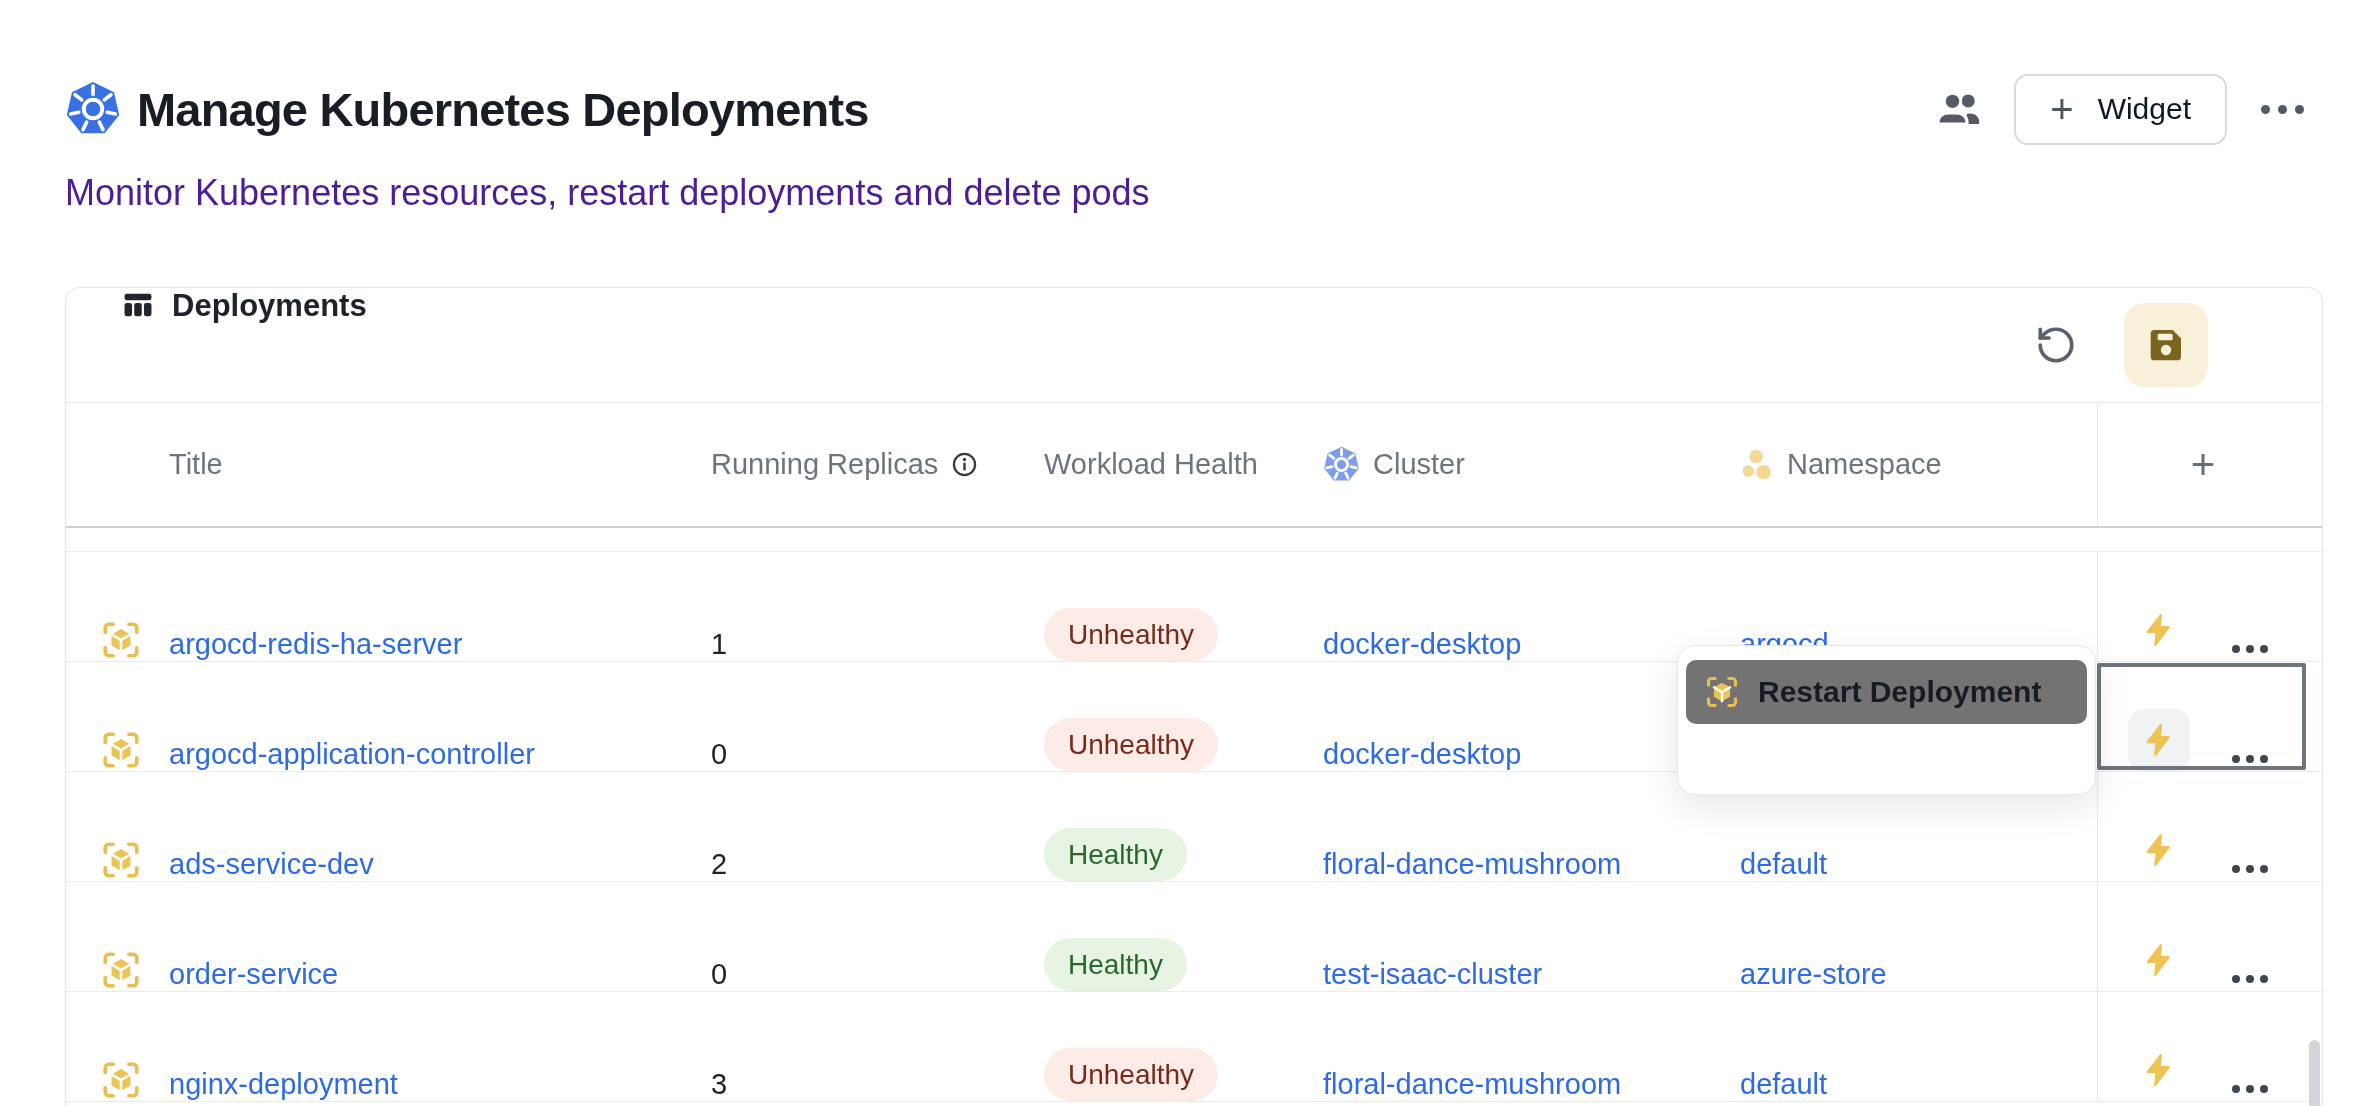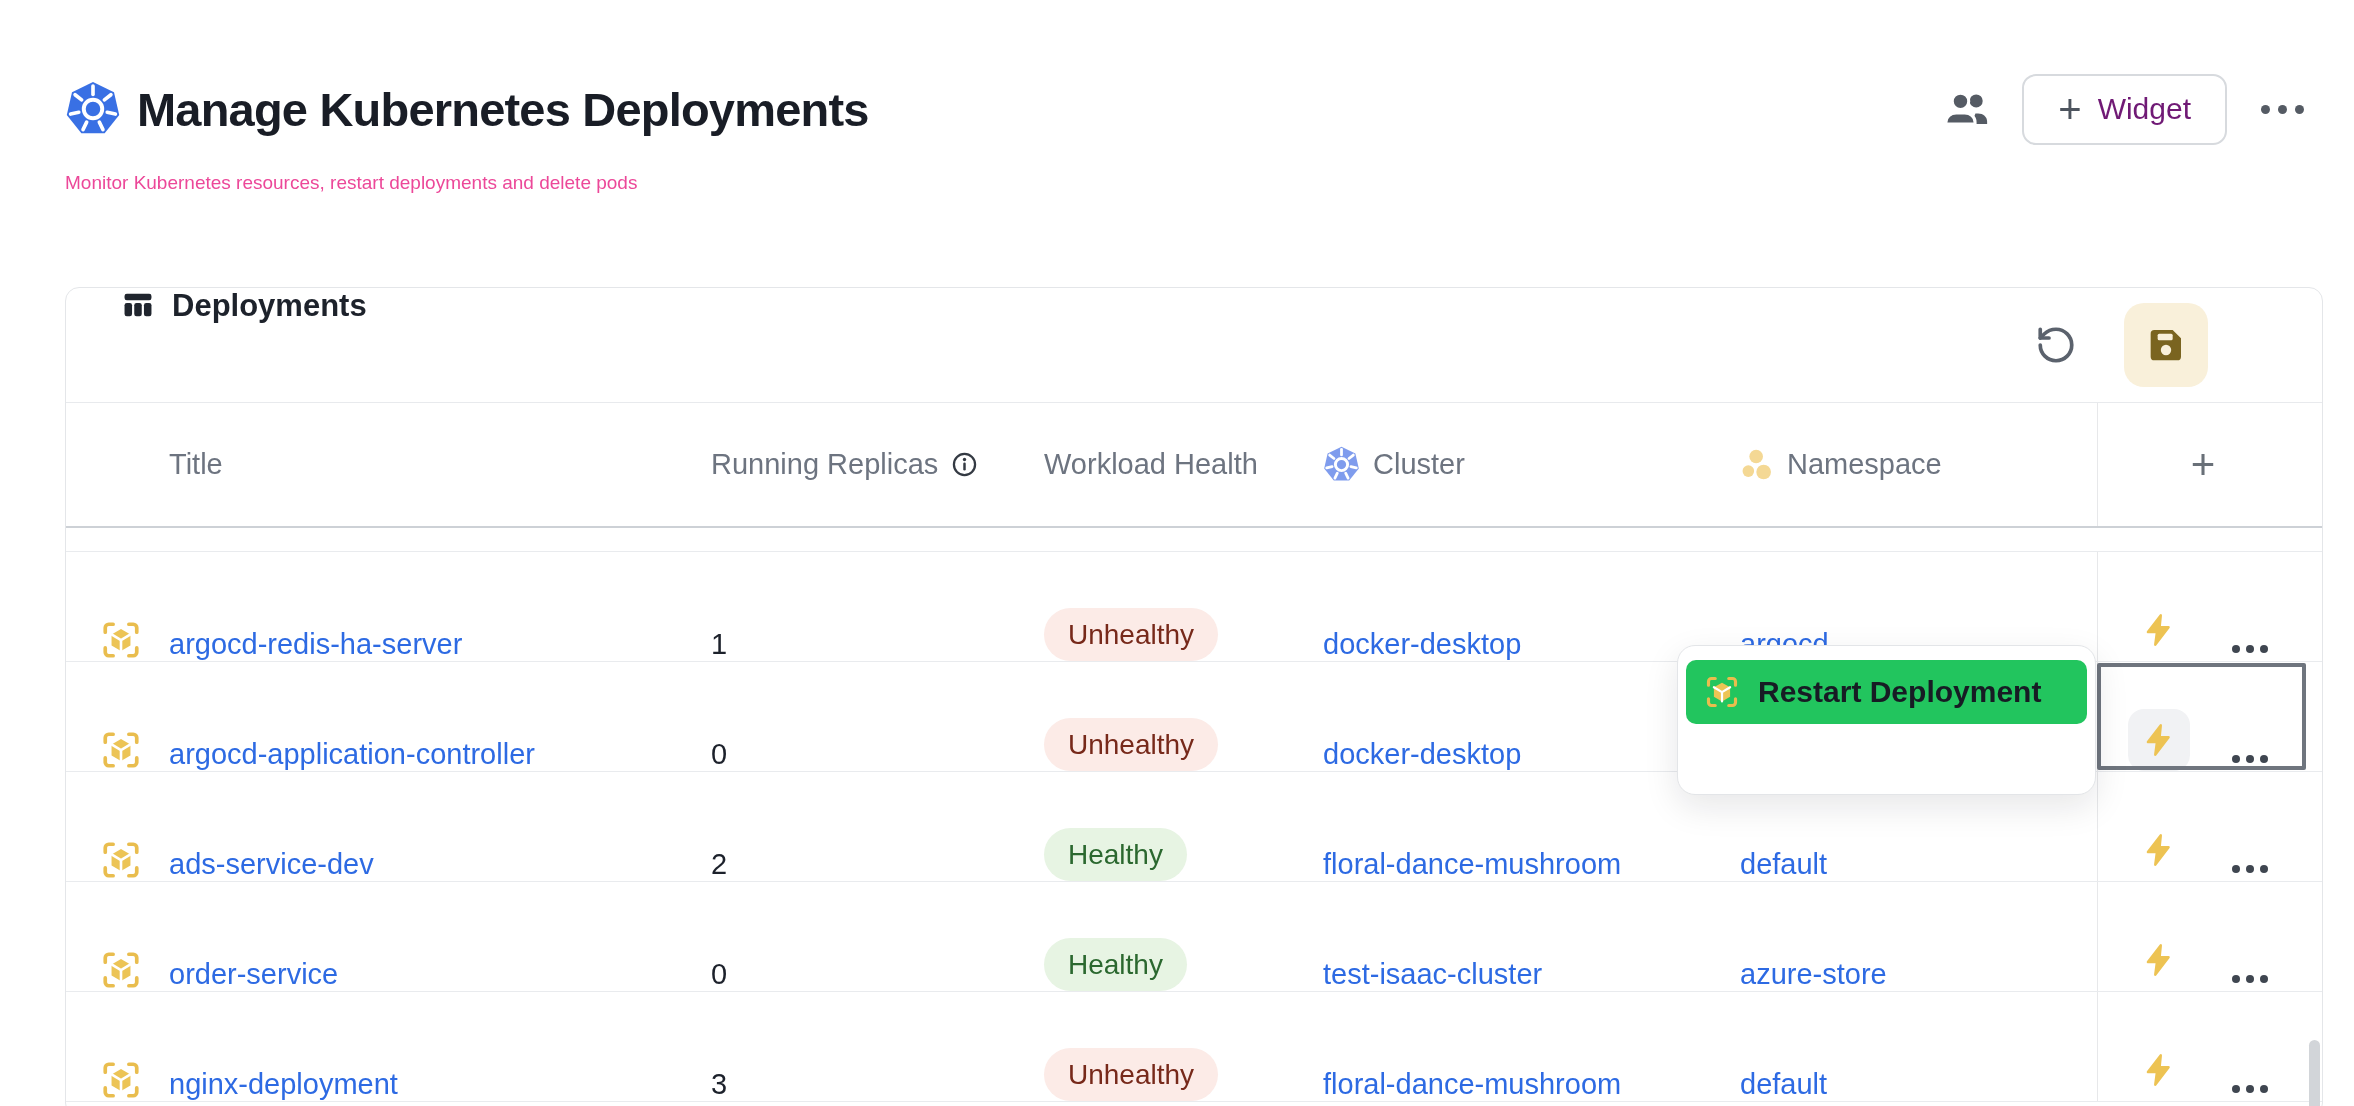--- a/index.html
+++ b/index.html
@@ -11,24 +11,24 @@
   .page-header { position:absolute; left:65px; top:72px; right:48px; }
   .title-row { display:flex; align-items:center; height:74px; }
   .k8s-logo { width:56px; height:56px; margin-right:16px; flex:0 0 auto; display:flex; }
   .page-title { font-size:47px; font-weight:700; color:#191d26; letter-spacing:-0.8px; }
   .header-actions { margin-left:auto; display:flex; align-items:center; gap:32px; }
   .people-icon { width:46px; height:46px; display:flex; cursor:pointer; }
   .widget-btn { display:flex; align-items:center; gap:16px; height:71px; padding:0 34px;
     background:#fff; border:2px solid #d7dade; border-radius:14px; cursor:pointer;
     font-family:inherit; color:#4d545e; }
   .widget-btn .plus-glyph { font-size:40px; font-weight:300; line-height:1; color:#4d545e; }
-  .widget-btn .widget-label { font-size:30px; color:#701a75; }
+  .widget-btn .widget-label { font-size:30px; color:#0f172a;margin-left:8px; }
   .hdots { display:flex; gap:8px; align-items:center; cursor:pointer; padding:6px 2px; }
   .hdots i { width:9px; height:9px; border-radius:50%; background:#555b64; }
-  .page-subtitle { margin-top:26px; font-size:19px; color:#ec4899; }
+  .page-subtitle { margin-top:26px; font-size:36px; color:#4c1d95; }
 
   
   .card { position:absolute; left:65px; top:287px; width:2258px; height:830px;
     background:#fff; border:1px solid #e4e6e9; border-radius:14px; }
   .card-inner { position:relative; width:2256px; height:100%; }
 
   .card-header { display:flex; height:114px; padding-left:55px; }
   .tbl-icon { width:34px; height:34px; display:flex; margin-right:17px; }
   .card-title { font-size:31px; font-weight:600; color:#1d222b; }
   .card-actions { margin-left:auto; margin-right:114px; display:flex; align-items:center; gap:26px; }
@@ -65,21 +65,21 @@
   .row-dots { display:flex; gap:6px; align-items:center; cursor:pointer; padding:8px 2px; }
   .row-dots i { width:8px; height:8px; border-radius:50%; background:#3f4650; }
   .action-cell.selected::after { content:""; position:absolute; top:1px; bottom:1px; left:-1px; right:16px;
     border:4px solid #6f757e; border-radius:2px; pointer-events:none; }
 
   
   .popup { position:absolute; left:1611px; top:357px; width:419px; height:150px; z-index:20;
     background:#fff; border:1px solid #e3e5e8; border-radius:18px;
     box-shadow:0 12px 34px rgba(20,24,31,0.10); padding:14px 8px 10px; }
   .popup-header { padding:6px 21px 14px; font-size:28px; color:#6d7480; }
-  .popup-item { height:64px; background:#22c55e; border-radius:10px; display:flex;
+  .popup-item { height:64px; background:#737373; border-radius:10px; display:flex;
     align-items:center; gap:18px; padding-left:18px; cursor:pointer; }
   .popup-item-label { font-size:30px; font-weight:600; color:#171c24; }
 
   
   .vscroll-thumb { position:absolute; left:2243px; top:752px; width:11px; height:92px;
     background:#d2d5d9; border-radius:6px; cursor:pointer; }
 </style>
 </head>
 <body>
 

